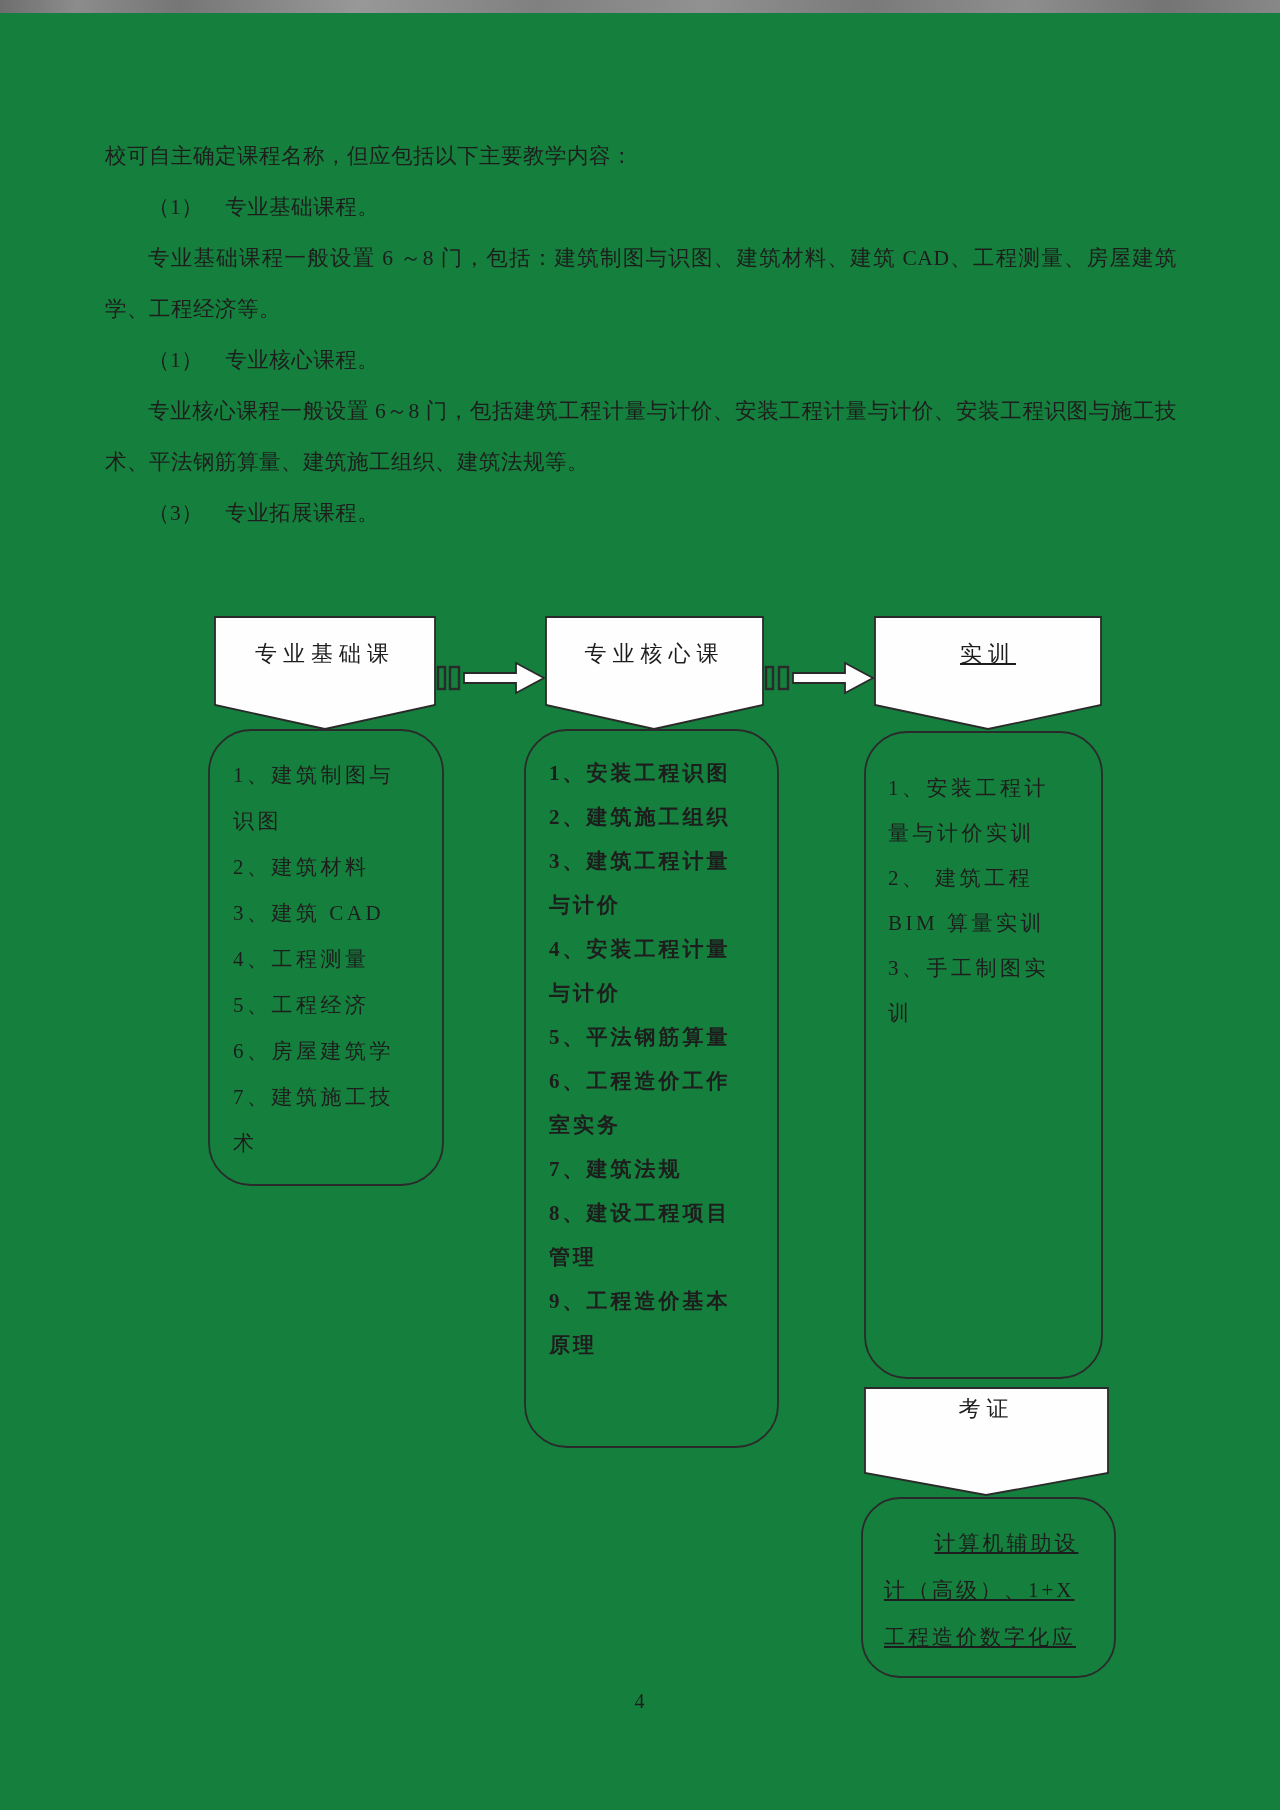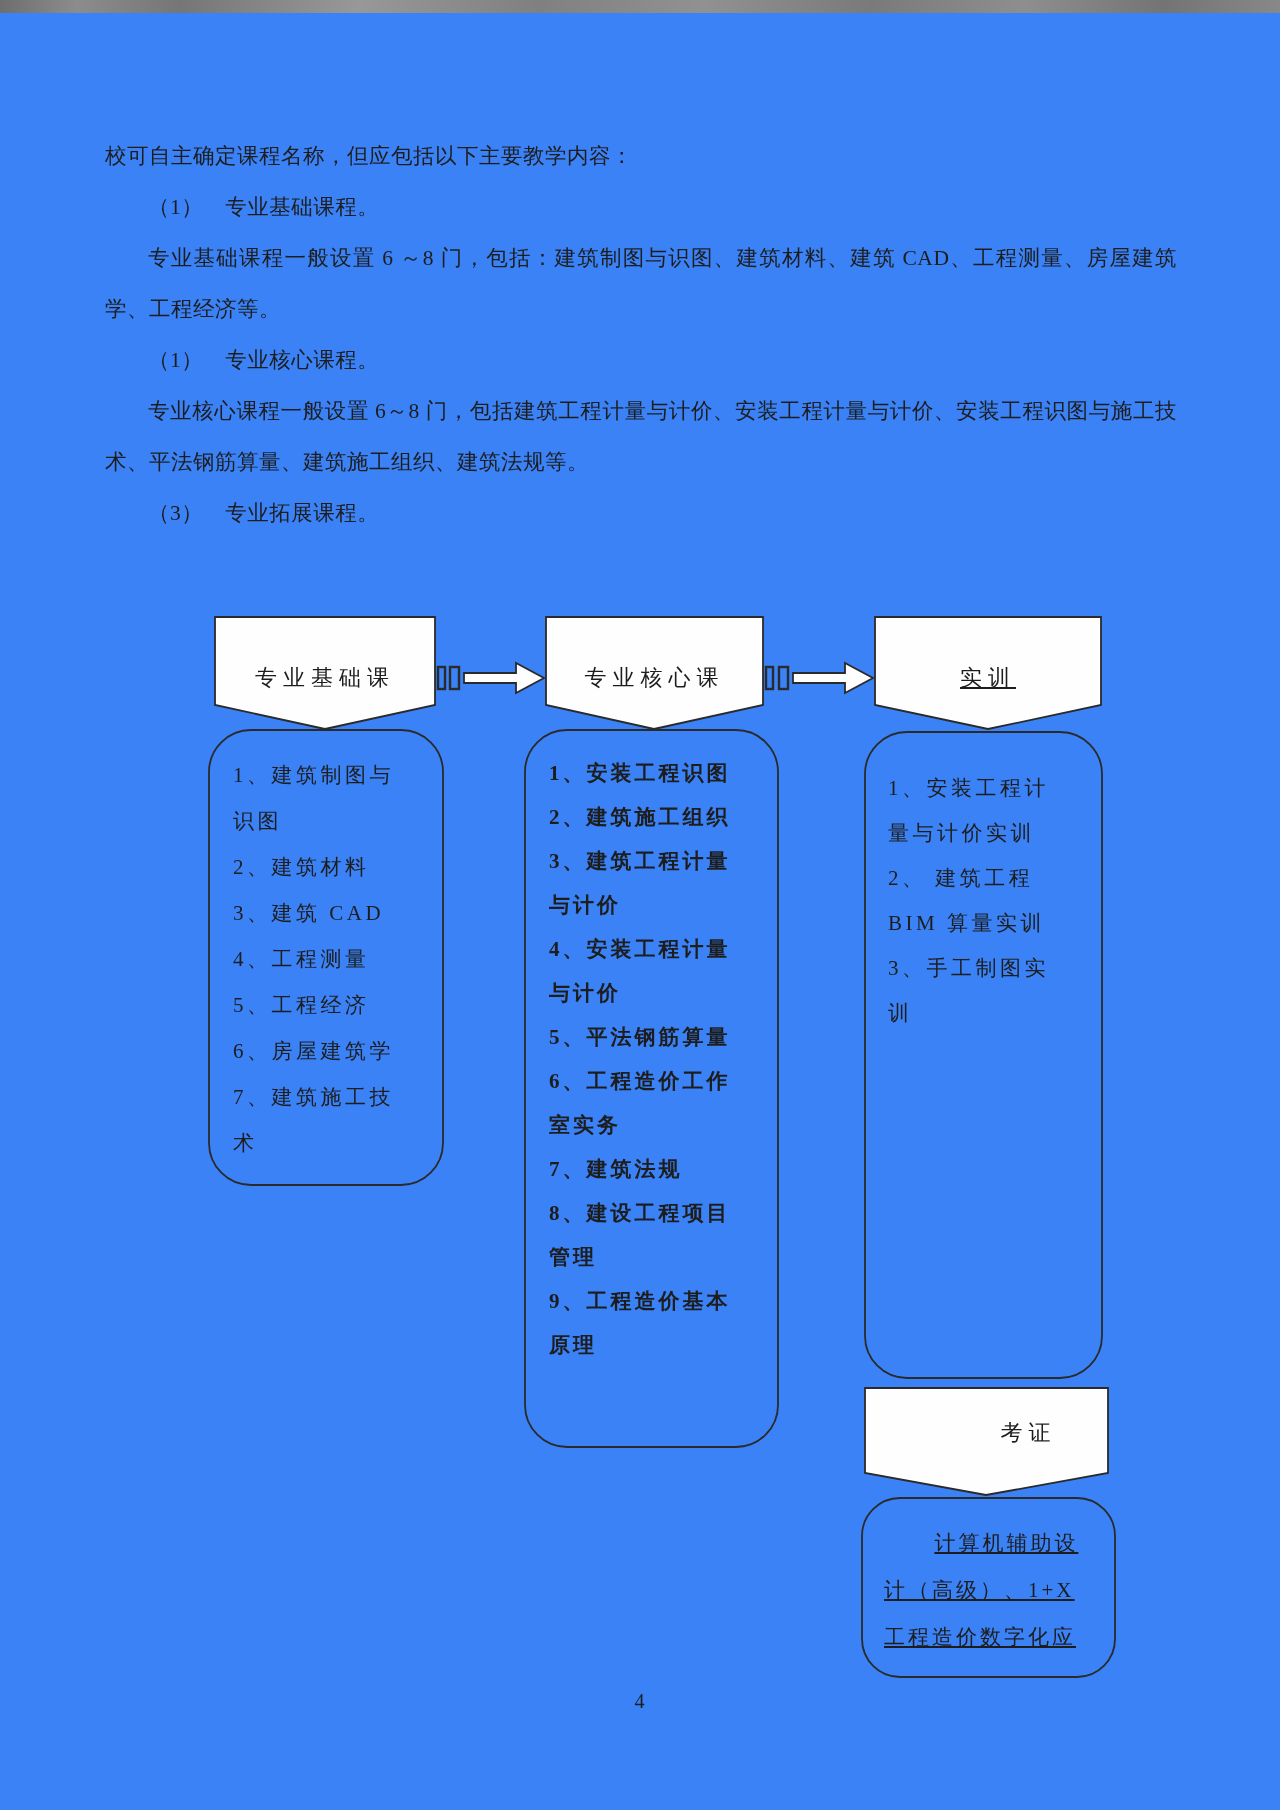--- a/index.html
+++ b/index.html
@@ -1,20 +1,20 @@
 <!DOCTYPE html>
 <html><head>
 <meta charset="utf-8">
 <style>
   html,body{margin:0;padding:0;background:#e8e8e8;}
   .page{
     position:relative;
     width:1280px;height:1810px;
     margin:0 auto;
-    background:#3b82f6;
+    background:#15803d;
     font-family:"Liberation Serif","DejaVu Serif",serif;
     color:#1d1d1d;
     overflow:hidden;
   }
   .scan-strip{
     position:absolute;top:0;left:0;width:1280px;height:13px;
     background:linear-gradient(90deg,#6e6e6e 0%,#8c8c8c 6%,#767676 14%,#989898 28%,#808080 42%,#919191 55%,#7a7a7a 68%,#8e8e8e 80%,#747474 91%,#888 100%);
   }
   .body-text{
     position:absolute;left:105px;top:131px;width:1072px;
@@ -23,26 +23,25 @@
   }
   .body-text p{margin:0;}
   .body-text p.indent{text-indent:2em;}
   
   .shapes{position:absolute;left:0;top:0;width:1280px;height:1810px;}
   
   .banner-label{
     position:absolute;text-align:center;
     font-size:22px;letter-spacing:6px;line-height:30px;
     white-space:nowrap;
-    margin-top:24px;
   }
   .lbl-basic{left:215px;top:639px;width:220px;}
   .lbl-core{left:546px;top:639px;width:217px;}
   .lbl-training{left:875px;top:639px;width:226px;text-decoration:underline;}
-  .lbl-cert{left:865px;top:1394px;width:243px;padding-left:42px;}
+  .lbl-cert{left:865px;top:1394px;width:243px;}
   
   .course-list{position:absolute;font-size:21px;}
   .course-list .line{white-space:nowrap;}
   .list-basic{left:233px;top:752px;width:206px;line-height:46px;letter-spacing:3.5px;}
   .list-core{left:549px;top:751px;width:222px;line-height:44px;letter-spacing:3px;font-weight:bold;}
   .list-training{left:888px;top:766px;width:208px;line-height:45px;letter-spacing:3.5px;}
   .list-cert{left:884px;top:1520px;width:222px;line-height:47px;letter-spacing:3px;text-decoration:underline;}
   .list-cert .line:first-child{text-indent:2.4em;}
   .page-number{
     position:absolute;left:0;top:1690px;width:1280px;

